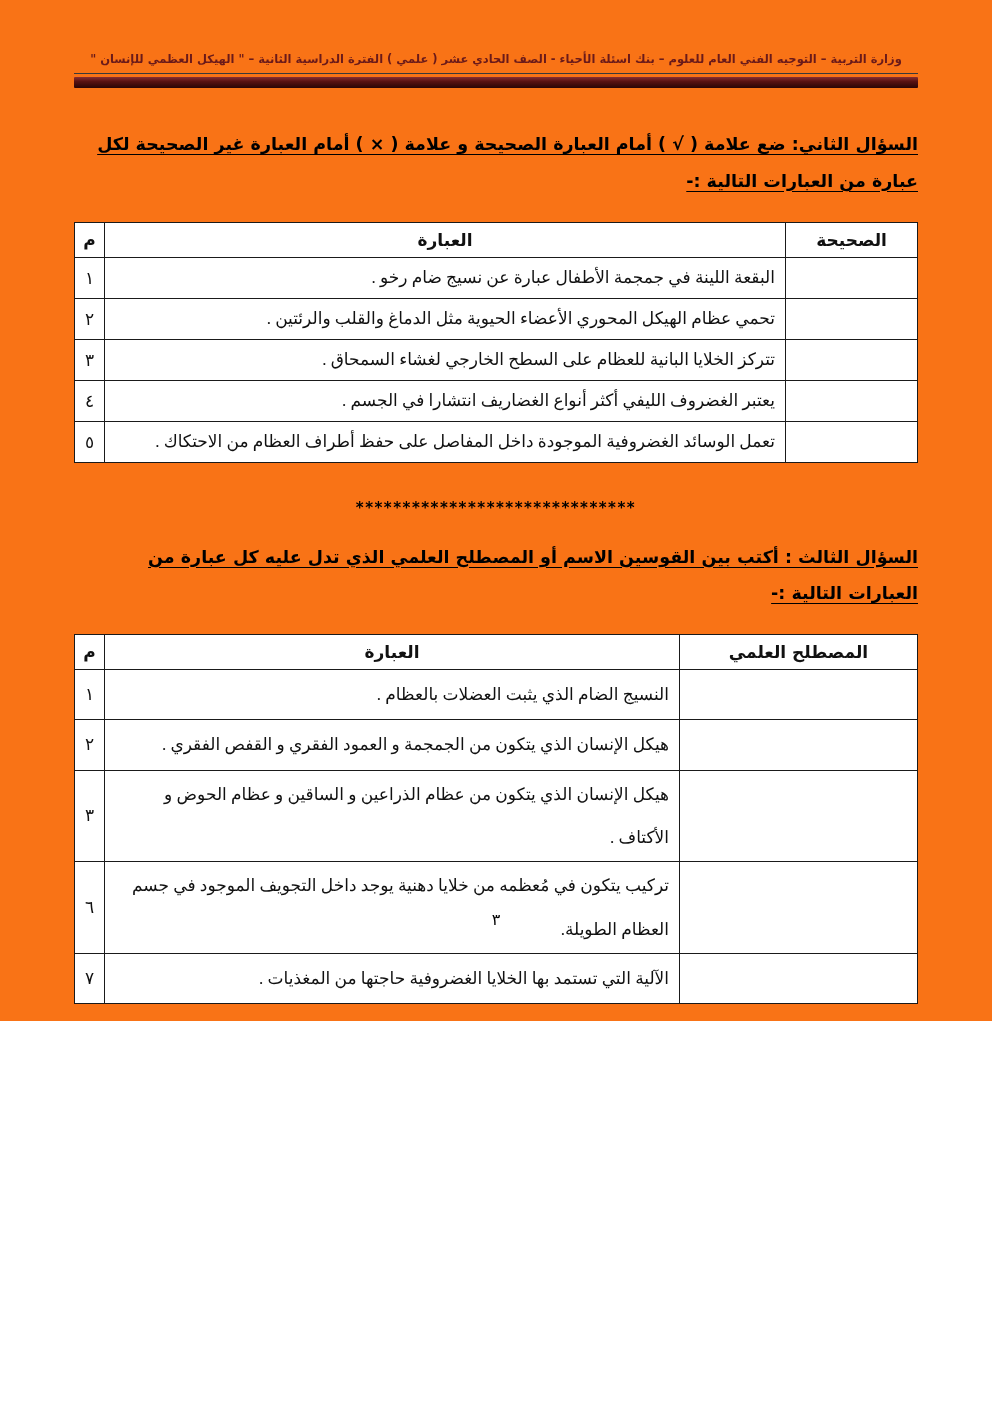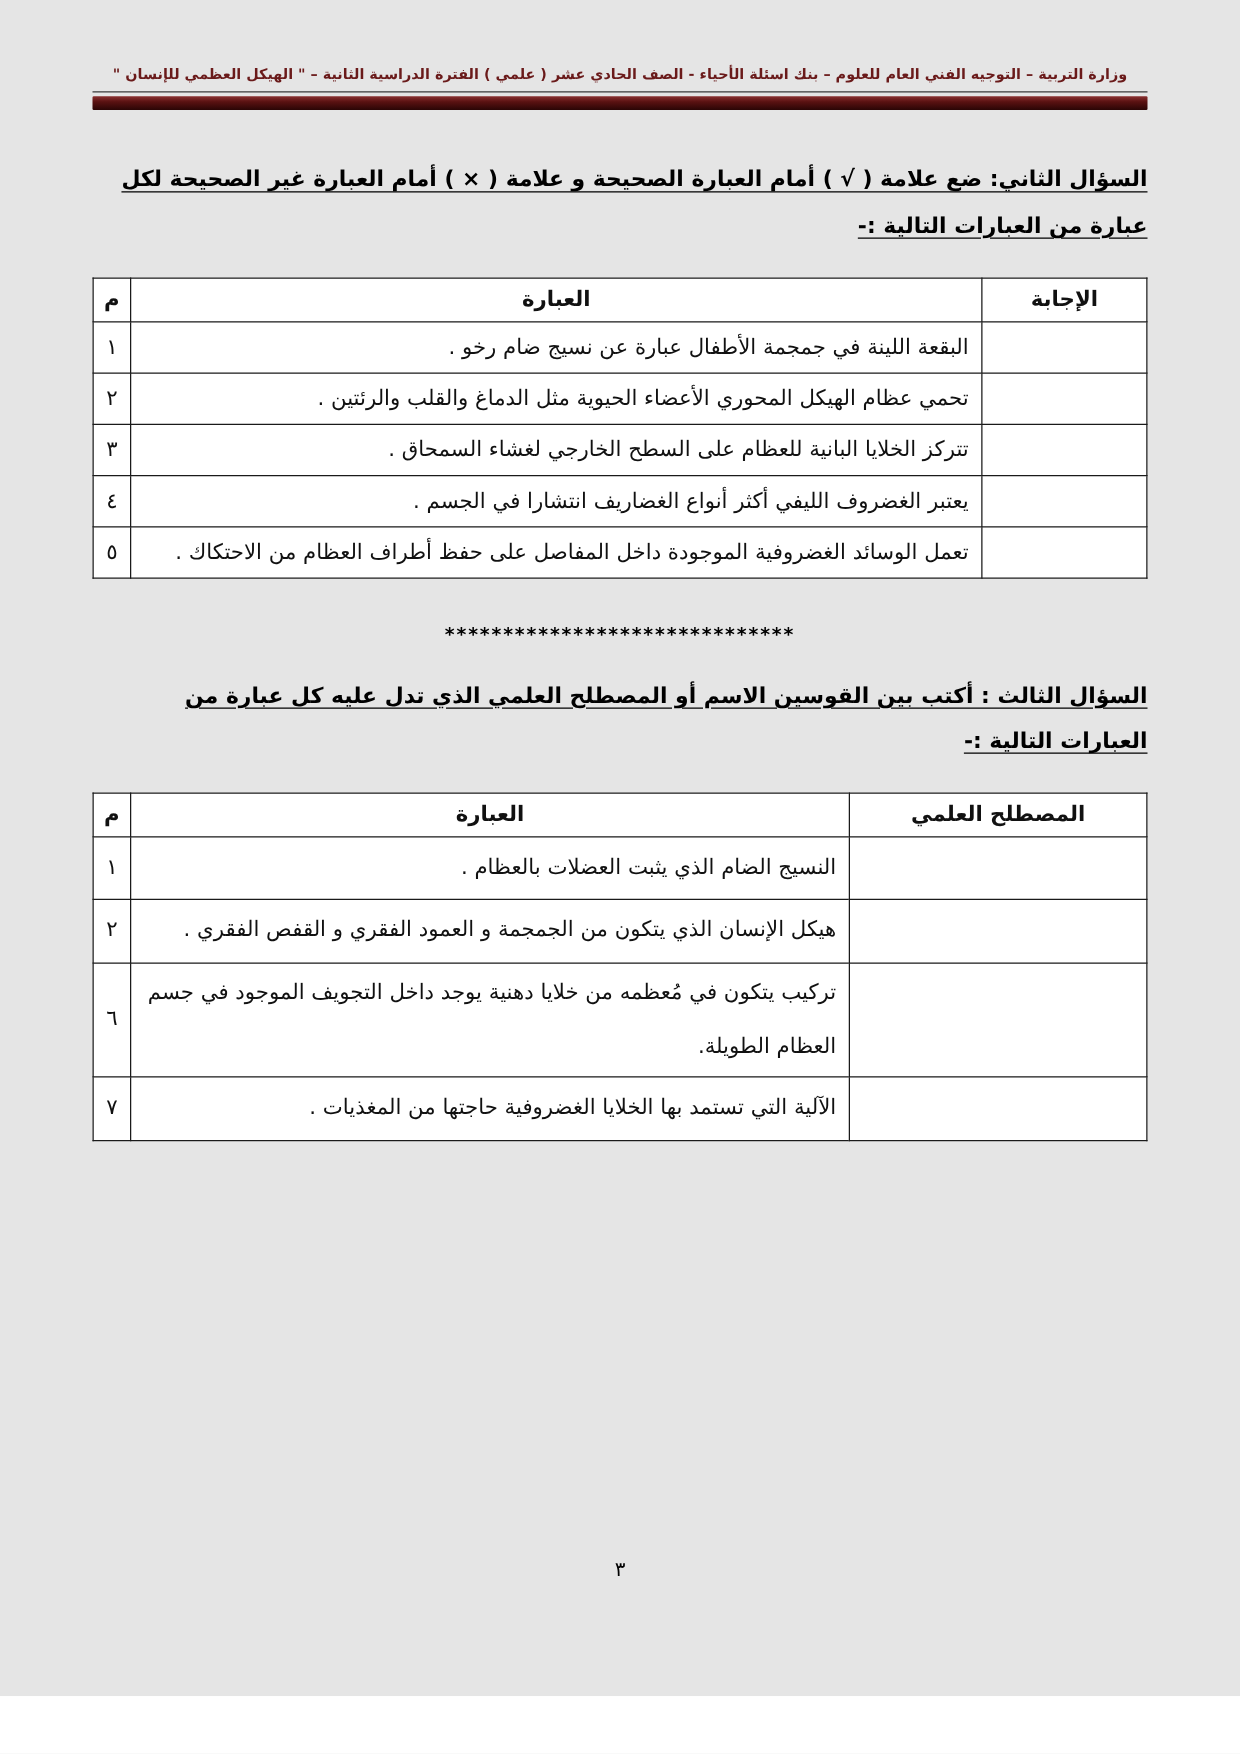--- a/index.html
+++ b/index.html
@@ -1,18 +1,18 @@
 <!DOCTYPE html>
 <html lang="ar" dir="rtl"><head>
 <meta charset="utf-8">
 <style>
   * { margin:0; padding:0; box-sizing:border-box; }
   html,body { background:#ffffff; }
   .page {
-    width:992px; height:1357px; background:#e5e5e5; position:relative;
+    width:992px; height:1021px; background:#f97316; position:relative;
     font-family:"DejaVu Sans", sans-serif; direction:rtl; color:#111;
     padding:52px 74px 0 74px; overflow:hidden;
   }
   .header-line {
     text-align:center; font-size:11.5px; font-weight:bold; color:#6a1a1a;
     padding-bottom:7px; border-bottom:1.5px solid #3a3a3a; letter-spacing:0.2px;
   }
   .header-bar {
     height:11px; margin-top:3px;
     background:linear-gradient(to bottom, #8a3030 0%, #5a1212 40%, #2a0505 100%);
@@ -24,21 +24,21 @@
   }
   table { width:100%; border-collapse:collapse; margin-top:22px; background:#fff; }
   th, td { border:1.6px solid #1a1a1a; }
   th { font-size:17px; font-weight:bold; text-align:center; padding:7px 4px; }
   .col-num-h { width:30px; }
   .col-answer-h { width:132px; }
   .col-term-h { width:238px; }
   #table1 td { padding:3px 10px; font-size:17px; line-height:2.0; }
   #table2 td { padding:2px 10px; font-size:17px; line-height:2.55; }
   td.cell-num { text-align:center; font-size:15px; padding:3px 2px !important; }
-  td.cell-statement { text-align:right; }
+  td.cell-statement { text-align:right;font-family:Liberation Serif, serif; }
   td.cell-answer, td.cell-term { text-align:center; }
   .stars {
     margin-top:36px; text-align:center; font-weight:bold; font-size:15px;
     letter-spacing:1.5px; color:#000;
   }
   .q-title.second { margin-top:22px; }
   .page-number {
     position:absolute; bottom:92px; left:50%; transform:translateX(-50%);
     font-size:16px; color:#000;
   }
@@ -49,21 +49,21 @@
 <div class="page">
 
   <div class="header-line">وزارة التربية – التوجيه الفني العام للعلوم – بنك اسئلة الأحياء - الصف الحادي عشر ( علمي ) الفترة الدراسية الثانية – " الهيكل العظمي للإنسان "</div>
   <div class="header-bar"></div>
 
   <div class="q-title">السؤال الثاني: ضع علامة ( √ ) أمام العبارة الصحيحة و علامة ( × ) أمام العبارة غير الصحيحة لكل عبارة من العبارات التالية :-</div>
 
   <table id="table1">
     <thead>
       <tr>
-        <th class="col-answer-h">الإجابة</th>
+        <th class="col-answer-h">الصحيحة</th>
         <th>العبارة</th>
         <th class="col-num-h">م</th>
       </tr>
     </thead>
     <tbody id="table1-body">
         <tr>
           <td class="cell-answer"></td>
           <td class="cell-statement">البقعة اللينة في جمجمة الأطفال عبارة عن نسيج ضام رخو .</td>
           <td class="cell-num">١</td>
         </tr>
@@ -108,20 +108,25 @@
           <td class="cell-statement">النسيج الضام الذي يثبت العضلات بالعظام .</td>
           <td class="cell-num">١</td>
         </tr>
         <tr>
           <td class="cell-term"></td>
           <td class="cell-statement">هيكل الإنسان الذي يتكون من الجمجمة و العمود الفقري و القفص الفقري .</td>
           <td class="cell-num">٢</td>
         </tr>
         <tr>
           <td class="cell-term"></td>
+          <td class="cell-statement">هيكل الإنسان الذي يتكون من عظام الذراعين و الساقين و عظام الحوض و الأكتاف .</td>
+          <td class="cell-num">٣</td>
+        </tr>
+        <tr>
+          <td class="cell-term"></td>
           <td class="cell-statement">تركيب يتكون في مُعظمه من خلايا دهنية يوجد داخل التجويف الموجود في جسم العظام الطويلة.</td>
           <td class="cell-num">٦</td>
         </tr>
         <tr>
           <td class="cell-term"></td>
           <td class="cell-statement">الآلية التي تستمد بها الخلايا الغضروفية حاجتها من المغذيات .</td>
           <td class="cell-num">٧</td>
         </tr>
       </tbody>
   </table>

